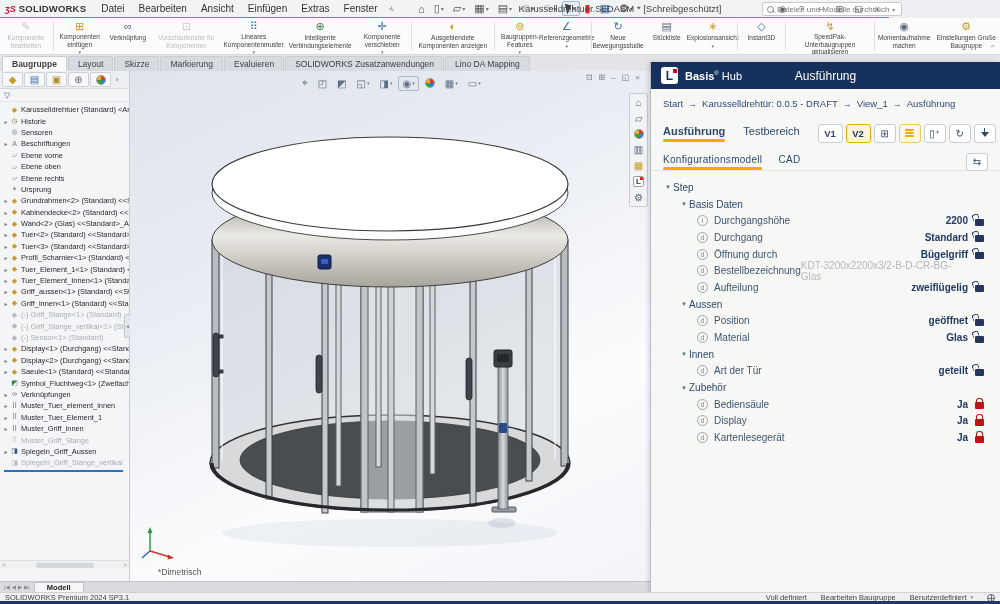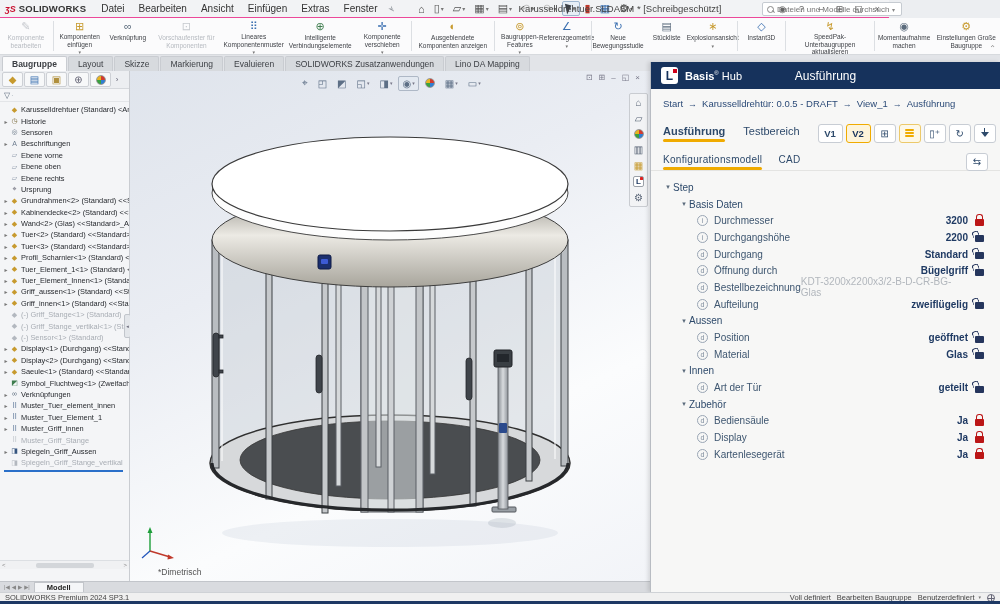--- a/index.html
+++ b/index.html
@@ -121,21 +121,21 @@
   .crow .pvalue{font-size:10px;font-weight:bold;color:#1f3a63}
   .crow .pvalue.gray{font-weight:normal;color:#b2b7bd}
   .lockc{width:22px;display:flex;justify-content:flex-end;padding-right:6px;flex:none}
   .lk{display:inline-block;position:relative;width:9px;height:7px;border-radius:1px;margin-top:3px}
   .lk::before{content:"";position:absolute;width:5px;height:5px;border:1.4px solid;border-bottom:none;border-radius:3px 3px 0 0;top:-4.6px}
   .lk.closed{background:#bb1616}.lk.closed::before{border-color:#bb1616;left:0.5px}
   .lk.open{background:#25355c}.lk.open::before{border-color:#25355c;left:-3.5px;transform:rotate(-18deg)}
 
   
   .statusbar{position:absolute;left:0;top:592px;width:1000px;height:9px;background:#f0f0f0;border-top:1px solid #cfd2d6;display:flex;align-items:center;font-size:7.5px;color:#444;padding:0 5px}
-  .stright{margin-left:auto;display:flex;align-items:flex-end;gap:6px}
+  .stright{margin-left:auto;display:flex;align-items:flex-end;gap:14px}
   .stdrop{display:flex;align-items:center;gap:4px}
   .stdrop .car{font-size:5px;color:#777}
   .globe{width:8px;height:8px;border:1px solid #667;border-radius:50%;position:relative}
   .globe::before{content:"";position:absolute;left:0;right:0;top:3px;height:1px;background:#667}
   .globe::after{content:"";position:absolute;left:3px;top:0;bottom:0;width:1px;background:#667}
   .bottomstrip{position:absolute;left:0;top:601px;width:1000px;height:3px;background:#1d3864}
 </style>
 </head>
 <body>
 
@@ -691,29 +691,20 @@
           <div class="crow" style="padding-left: 6px;">
             <span class="garr">▾</span>
             <span class="glabel">Step</span>
           </div>
           <div class="crow" style="padding-left: 22px;">
             <span class="garr">▾</span>
             <span class="glabel">Basis Daten</span>
           </div>
           <div class="crow" style="padding-left: 40px;">
             <span class="pic">i</span>
-            <span class="plabel">Durchmesser</span>
-            <span class="sp"></span>
-            <span class="pvalue">3200</span>
-            <span class="lockc">
-              <span class="lk closed"></span>
-            </span>
-          </div>
-          <div class="crow" style="padding-left: 40px;">
-            <span class="pic">i</span>
             <span class="plabel">Durchgangshöhe</span>
             <span class="sp"></span>
             <span class="pvalue">2200</span>
             <span class="lockc">
               <span class="lk open"></span>
             </span>
           </div>
           <div class="crow" style="padding-left: 40px;">
             <span class="pic">d</span>
             <span class="plabel">Durchgang</span>

